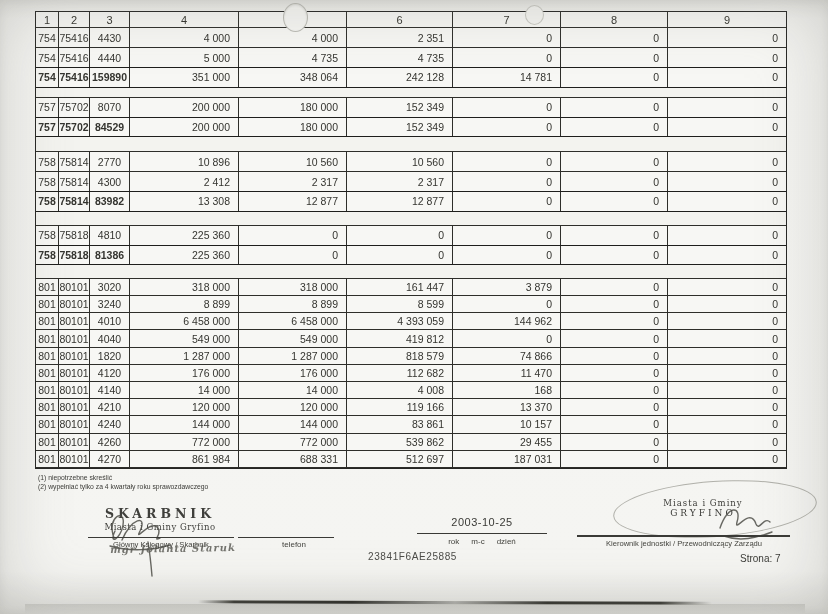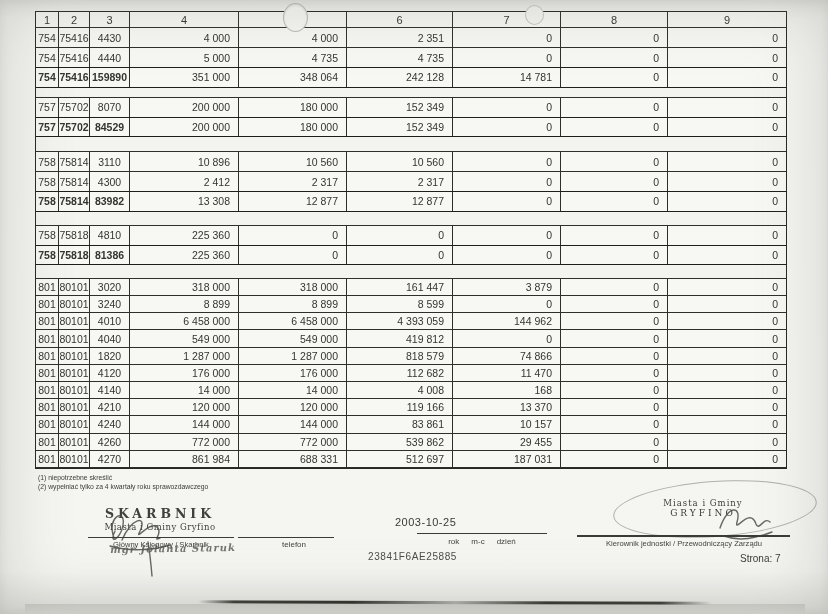--- a/index.html
+++ b/index.html
@@ -62,21 +62,21 @@
   .sig-line{position:absolute;height:1.3px;background:#3a3a36;}
   .line-sk{left:88px;top:537px;width:146px;}
   .role-sk{position:absolute;left:86px;top:540px;width:150px;text-align:center;font-size:7.6px;color:#44443f;}
   .name-sk{position:absolute;left:103px;top:543px;width:140px;text-align:center;
     font-family:"DejaVu Serif", serif;font-style:italic;font-weight:bold;font-size:10px;
     color:#55554f;opacity:.8;transform:rotate(-1deg);letter-spacing:1px;white-space:nowrap;}
   .scribble-left{position:absolute;left:96px;top:498px;}
   .line-tel{left:238px;top:537px;width:96px;}
   .tel-label{position:absolute;left:246px;top:540px;width:96px;text-align:center;font-size:8px;color:#44443f;}
 
-  .date-wrap{position:absolute;left:395px;top:516px;width:130px;color:#3a3a36;}
+  .date-wrap{position:absolute;left:417px;top:516px;width:130px;text-align:center;color:#3a3a36;}
   .date-val{font-size:11px;letter-spacing:.5px;}
   .line-date{left:417px;top:533px;width:130px;}
   .date-units{position:absolute;left:417px;top:537px;width:130px;display:flex;justify-content:center;gap:12px;font-size:8px;color:#44443f;}
   .doc-code{position:absolute;left:368px;top:551px;font-size:10px;letter-spacing:.6px;color:#4c4c48;}
 
   .sig-right{position:absolute;left:608px;top:484px;width:190px;text-align:center;color:#3d3d39;}
   .bm-title{font-size:13px;letter-spacing:5px;font-weight:bold;}
   .bm-sub{font-size:8.5px;letter-spacing:1px;margin-top:14px;}
   .bm-city{font-size:9px;letter-spacing:3px;margin-top:0px;}
   .stamp-ellipse{position:absolute;left:613px;top:481px;width:202px;height:54px;border:1.2px solid rgba(120,120,112,.55);
@@ -164,21 +164,21 @@
         <div class="tcell c5 num">180 000</div>
         <div class="tcell c6 num">152 349</div>
         <div class="tcell c7 num">0</div>
         <div class="tcell c8 num">0</div>
         <div class="tcell c9 num">0</div>
       </div>
       <div class="sep" style="height: 14px;"></div>
       <div class="trow ">
         <div class="tcell c1 mid">758</div>
         <div class="tcell c2 mid">75814</div>
-        <div class="tcell c3 mid">3110</div>
+        <div class="tcell c3 mid">2770</div>
         <div class="tcell c4 num">10 896</div>
         <div class="tcell c5 num">10 560</div>
         <div class="tcell c6 num">10 560</div>
         <div class="tcell c7 num">0</div>
         <div class="tcell c8 num">0</div>
         <div class="tcell c9 num">0</div>
       </div>
       <div class="trow ">
         <div class="tcell c1 mid">758</div>
         <div class="tcell c2 mid">75814</div>

